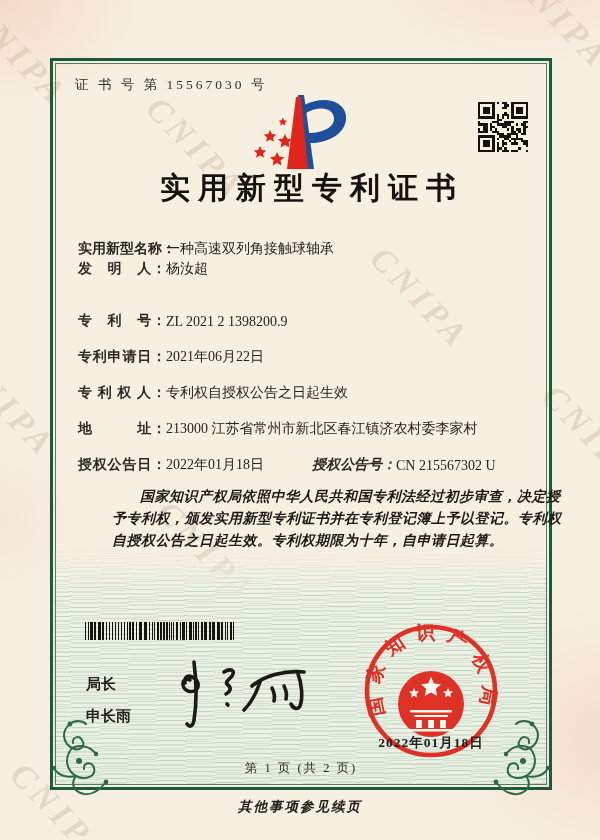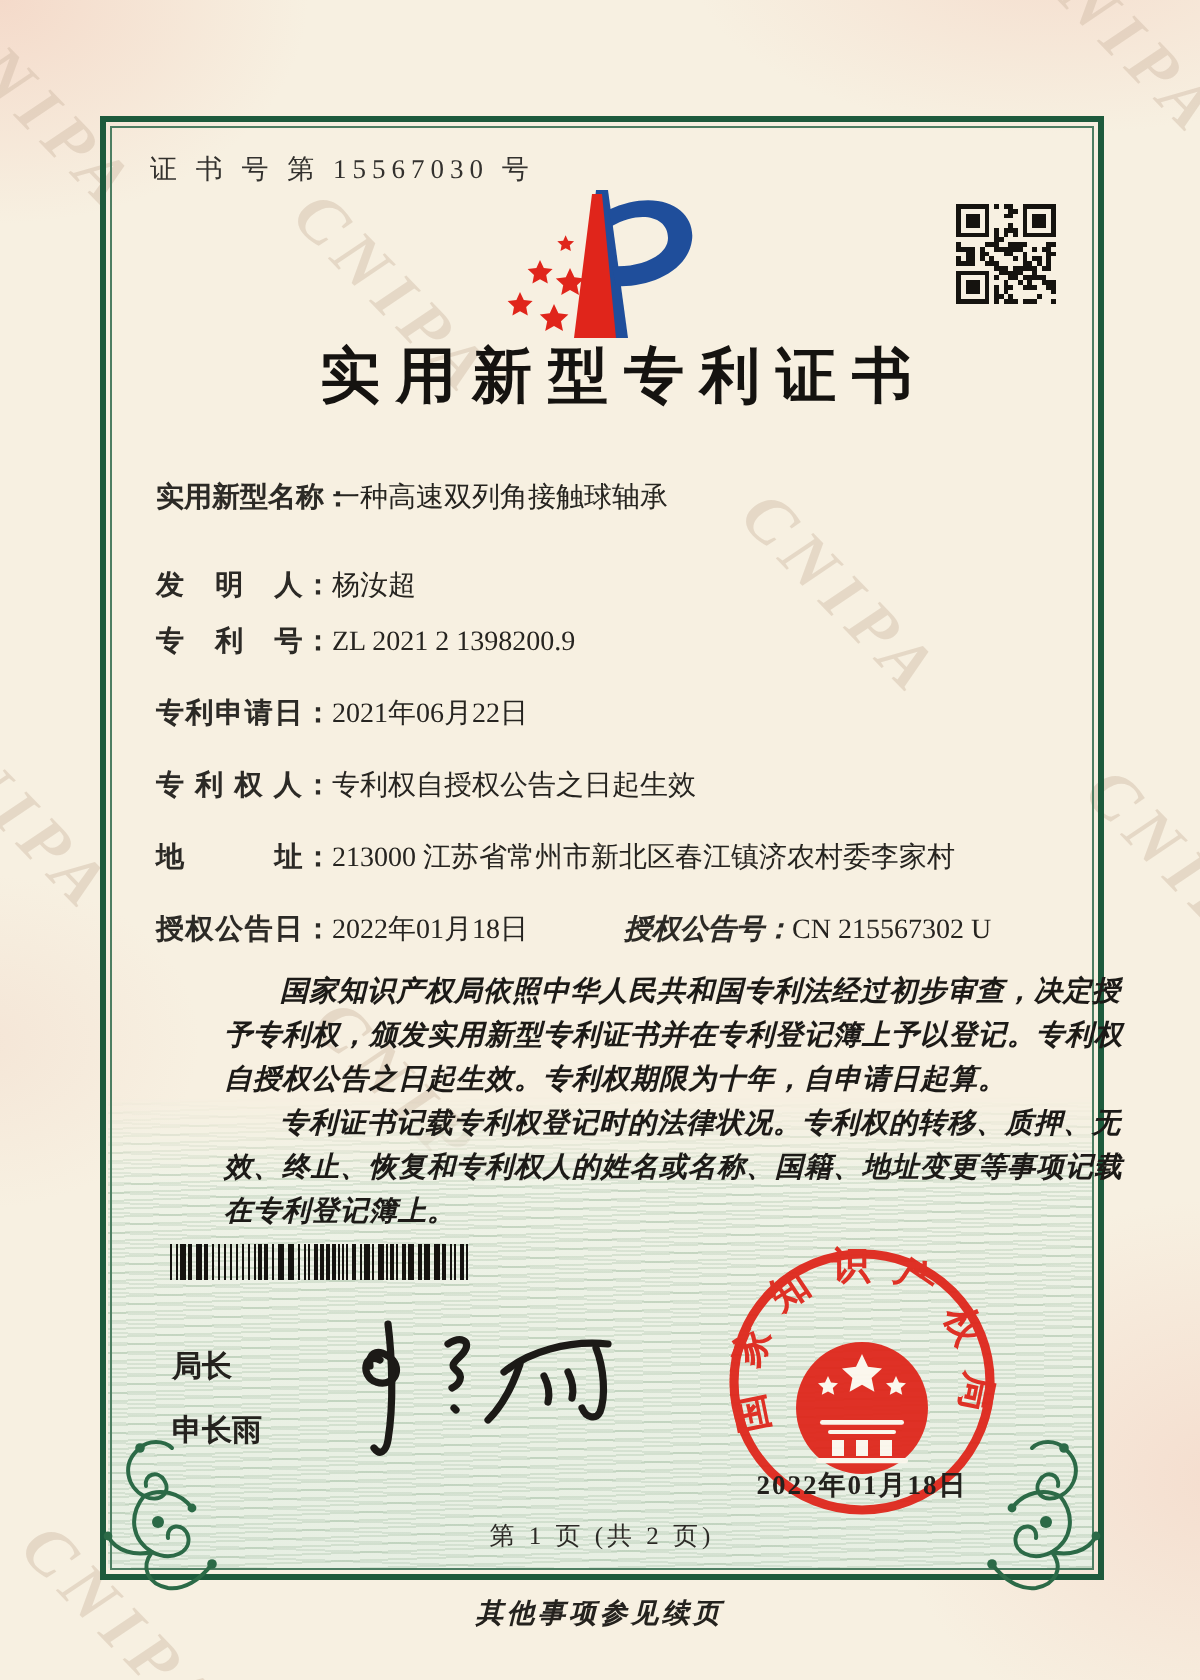--- a/index.html
+++ b/index.html
@@ -377,21 +377,21 @@
     <rect x="6" y="18" width="1" height="1" fill="#15130f"></rect>
     <rect x="6" y="19" width="1" height="1" fill="#15130f"></rect>
     <rect x="6" y="20" width="1" height="1" fill="#15130f"></rect>
   </svg>
 
 <div class="title">实用新型专利证书</div>
 
 <div class="row" style="top:240px">
   <span class="lbl">实用新型名称：</span><span class="val">一种高速双列角接触球轴承</span>
 </div>
-<div class="row" style="top:284px">
+<div class="row" style="top:260px">
   <span class="lbl">发　明　人：</span><span class="val">杨汝超</span>
 </div>
 <div class="row" style="top:312px">
   <span class="lbl">专　利　号：</span><span class="val">ZL 2021 2 1398200.9</span>
 </div>
 <div class="row" style="top:348px">
   <span class="lbl">专利申请日：</span><span class="val">2021年06月22日</span>
 </div>
 <div class="row" style="top:384px">
   <span class="lbl">专 利 权 人：</span><span class="val">专利权自授权公告之日起生效</span>
@@ -401,21 +401,20 @@
 </div>
 <div class="row" style="top:456px">
   <span class="lbl">授权公告日：</span><span class="val">2022年01月18日</span>
 </div>
 <div class="row" style="top:456px;left:312px">
   <span class="lbl2">授权公告号：</span><span class="val">CN 215567302 U</span>
 </div>
 
 <div class="paras">
   <p>国家知识产权局依照中华人民共和国专利法经过初步审查，决定授予专利权，颁发实用新型专利证书并在专利登记簿上予以登记。专利权自授权公告之日起生效。专利权期限为十年，自申请日起算。</p>
-  <p>专利证书记载专利权登记时的法律状况。专利权的转移、质押、无效、终止、恢复和专利权人的姓名或名称、国籍、地址变更等事项记载在专利登记簿上。</p>
 </div>
 
 <div class="barcode" id="barcode"><i style="width:1px;margin-right:2px"></i><i style="width:1px;margin-right:1px"></i><i style="width:3px;margin-right:1px"></i><i style="width:2px;margin-right:2px"></i><i style="width:3px;margin-right:1px"></i><i style="width:2px;margin-right:2px"></i><i style="width:1px;margin-right:2px"></i><i style="width:1px;margin-right:2px"></i><i style="width:1px;margin-right:2px"></i><i style="width:1px;margin-right:2px"></i><i style="width:1px;margin-right:2px"></i><i style="width:1px;margin-right:2px"></i><i style="width:1px;margin-right:2px"></i><i style="width:1px;margin-right:1px"></i><i style="width:2px;margin-right:1px"></i><i style="width:2px;margin-right:2px"></i><i style="width:1px;margin-right:2px"></i><i style="width:3px;margin-right:2px"></i><i style="width:3px;margin-right:2px"></i><i style="width:1px;margin-right:2px"></i><i style="width:1px;margin-right:1px"></i><i style="width:1px;margin-right:2px"></i><i style="width:2px;margin-right:1px"></i><i style="width:2px;margin-right:1px"></i><i style="width:2px;margin-right:1px"></i><i style="width:2px;margin-right:1px"></i><i style="width:1px;margin-right:1px"></i><i style="width:1px;margin-right:1px"></i><i style="width:1px;margin-right:2px"></i><i style="width:2px;margin-right:2px"></i><i style="width:1px;margin-right:1px"></i><i style="width:3px;margin-right:1px"></i><i style="width:1px;margin-right:2px"></i><i style="width:3px;margin-right:1px"></i><i style="width:1px;margin-right:1px"></i><i style="width:2px;margin-right:1px"></i><i style="width:1px;margin-right:2px"></i><i style="width:2px;margin-right:1px"></i><i style="width:3px;margin-right:2px"></i><i style="width:2px;margin-right:1px"></i><i style="width:3px;margin-right:2px"></i><i style="width:3px;margin-right:1px"></i><i style="width:2px;margin-right:2px"></i><i style="width:1px;margin-right:1px"></i><i style="width:1px;margin-right:2px"></i><i style="width:2px;margin-right:1px"></i><i style="width:1px;margin-right:2px"></i></div>
 
 <div class="sig-block">
   <div>局长</div>
   <div>申长雨</div>
 </div>
 
 <svg class="signature" width="150" height="88" viewBox="0 0 150 88">

